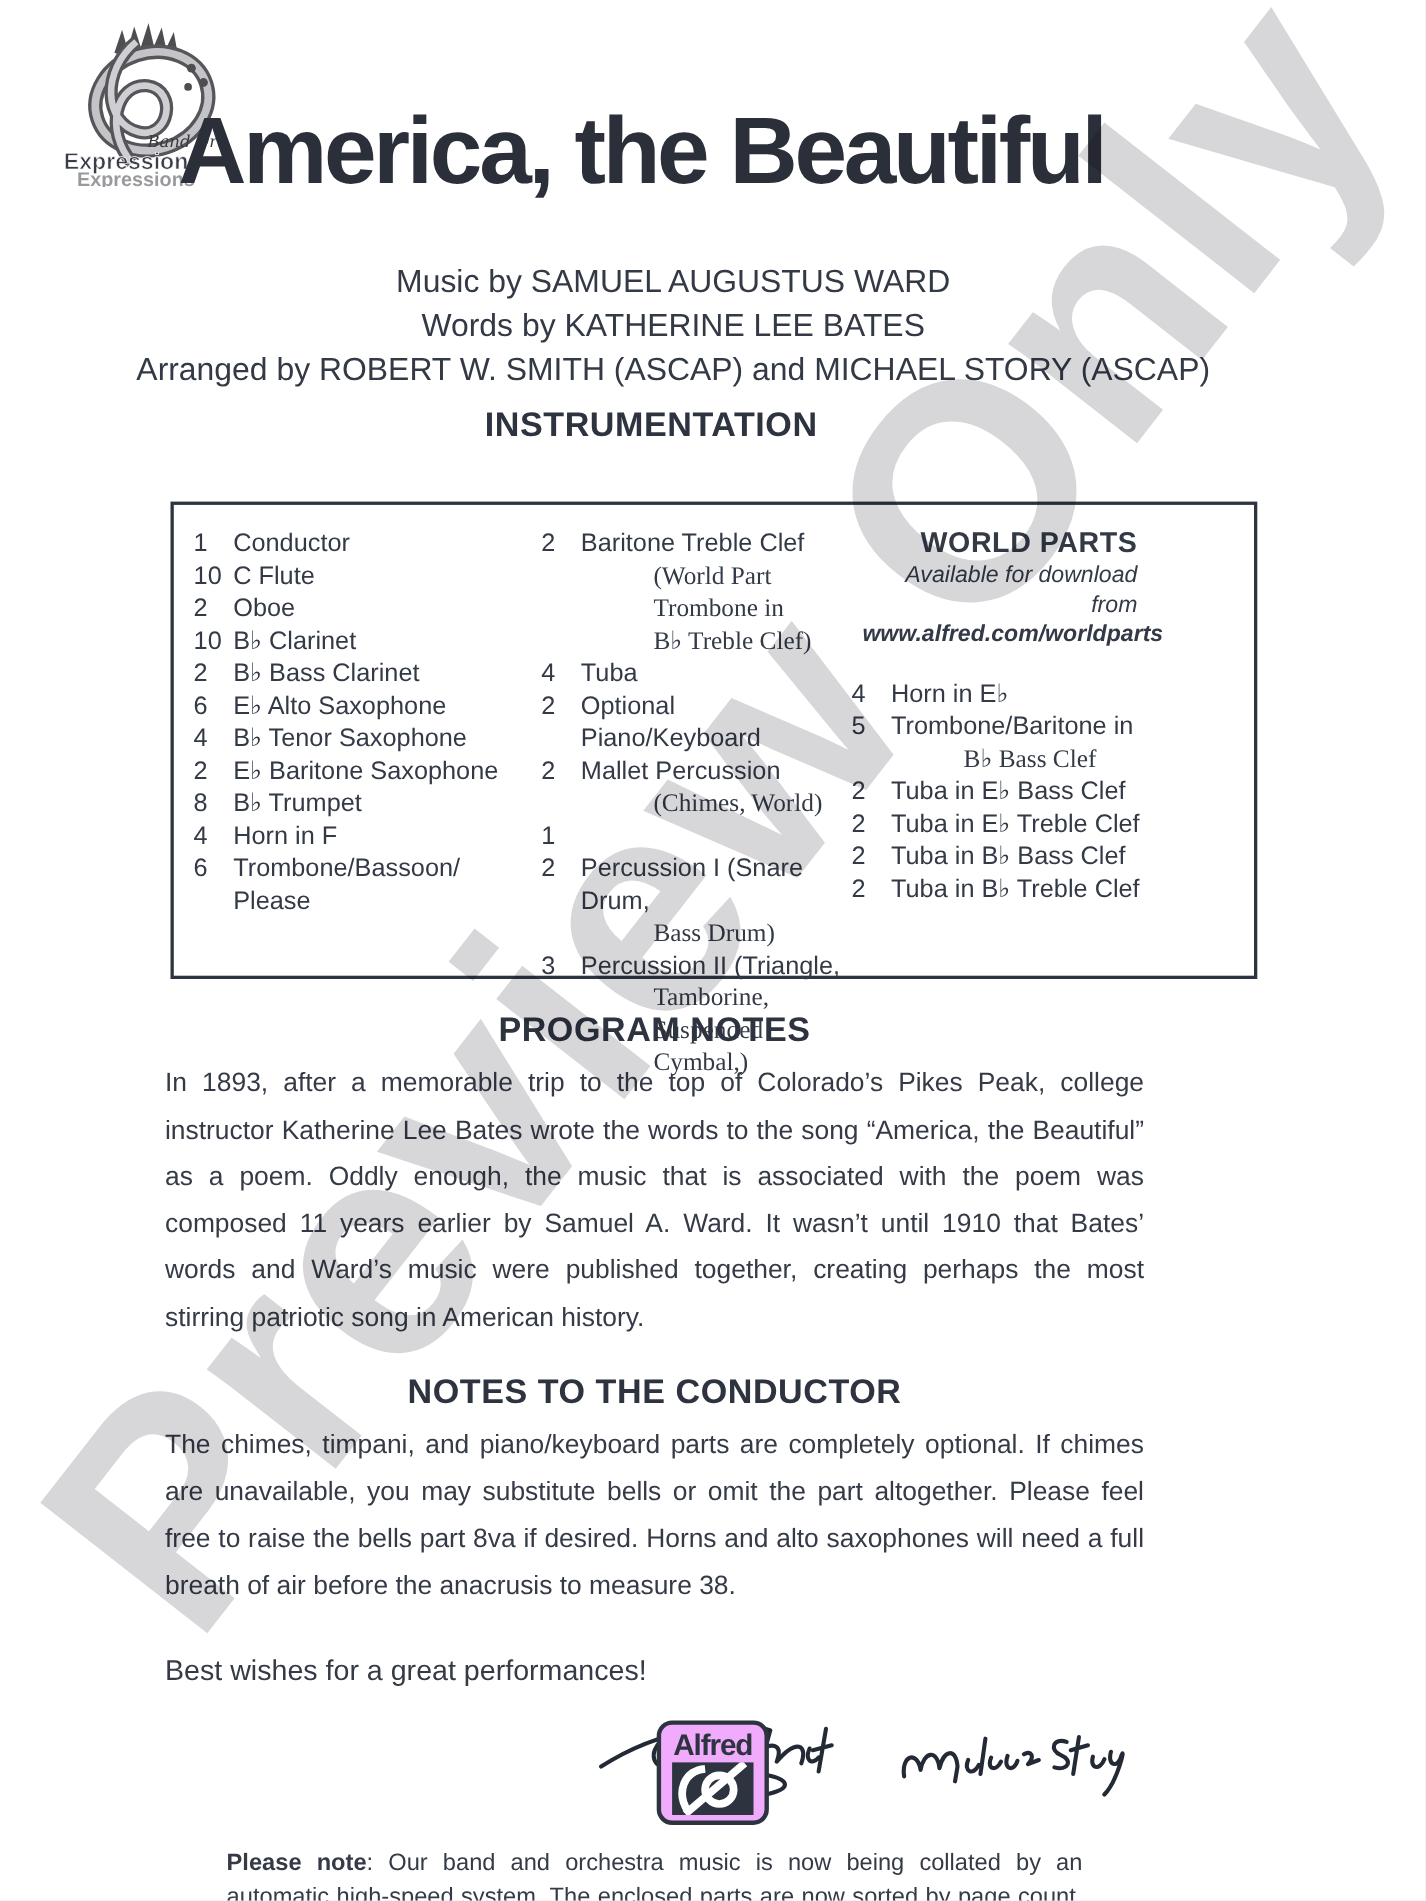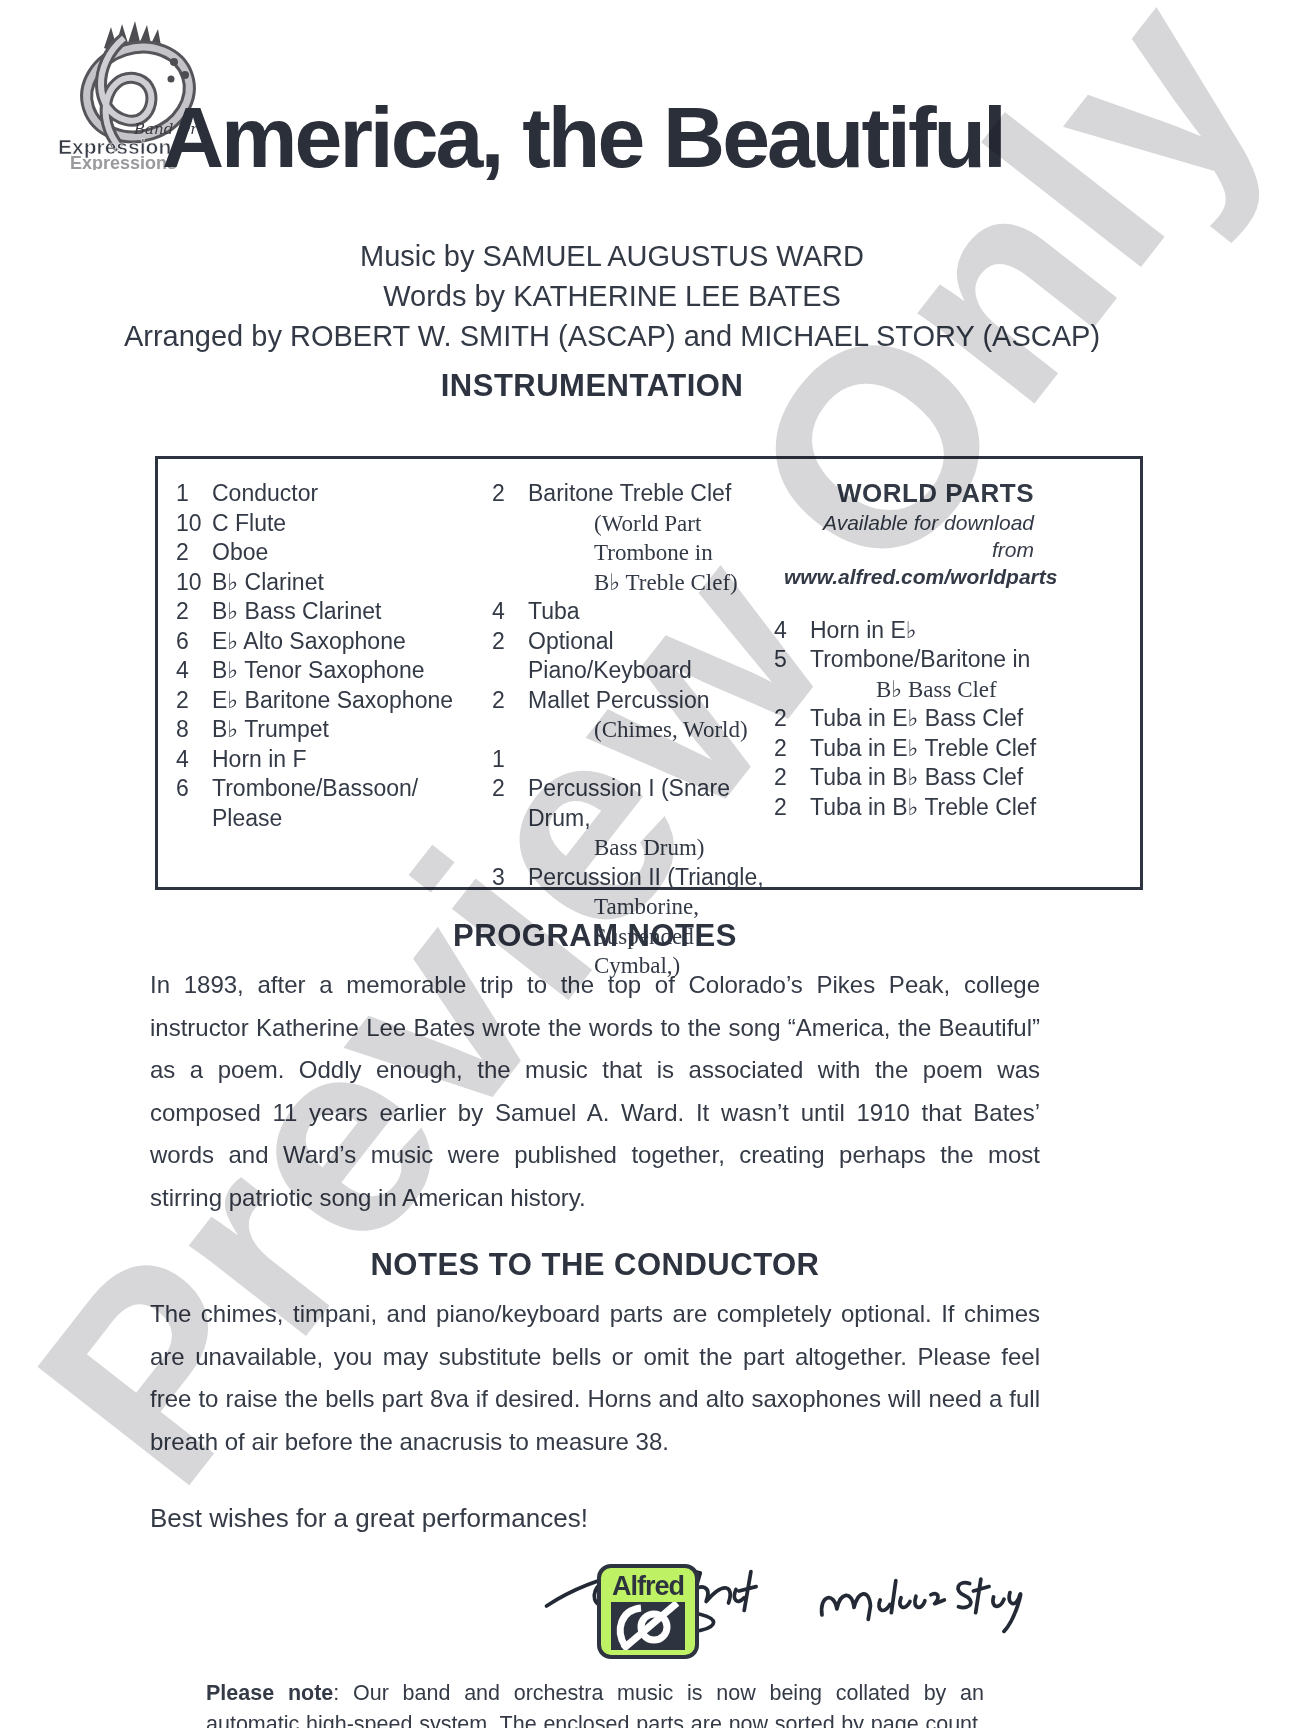--- a/index.html
+++ b/index.html
@@ -50,21 +50,21 @@
   .h2-conductor{margin-top:28px;}
   .wishes{margin-top:40px;font-size:26px;color:#343a46;}
   .sig-row{display:flex;align-items:flex-end;gap:28px;margin:2px 0 0 392px;height:114px;}
   .sig{height:100px;}
   .footnote{width:778px;margin:28px auto 0;font-size:21.5px;line-height:31px;
             text-align:justify;color:#343a46;}
   .footnote .fn-label{font-weight:bold;}
 
   
   .alfred{position:absolute;left:0;right:0;top:1564px;margin:0 auto;width:86px;
-          border:4px solid #2e3340;border-radius:14px;background:#bef264;padding:2px 4px 5px;}
+          border:4px solid #2e3340;border-radius:14px;background:#f0abfc;padding:2px 4px 5px;}
   .alfred-name{font-weight:bold;font-size:27px;letter-spacing:-1px;text-align:center;line-height:32px;}
   .alfred-mark{display:block;width:100%;height:48px;}
 </style>
 </head>
 <body>
 
 <div class="page">
 
   <div class="watermark">Preview Only</div>
 

